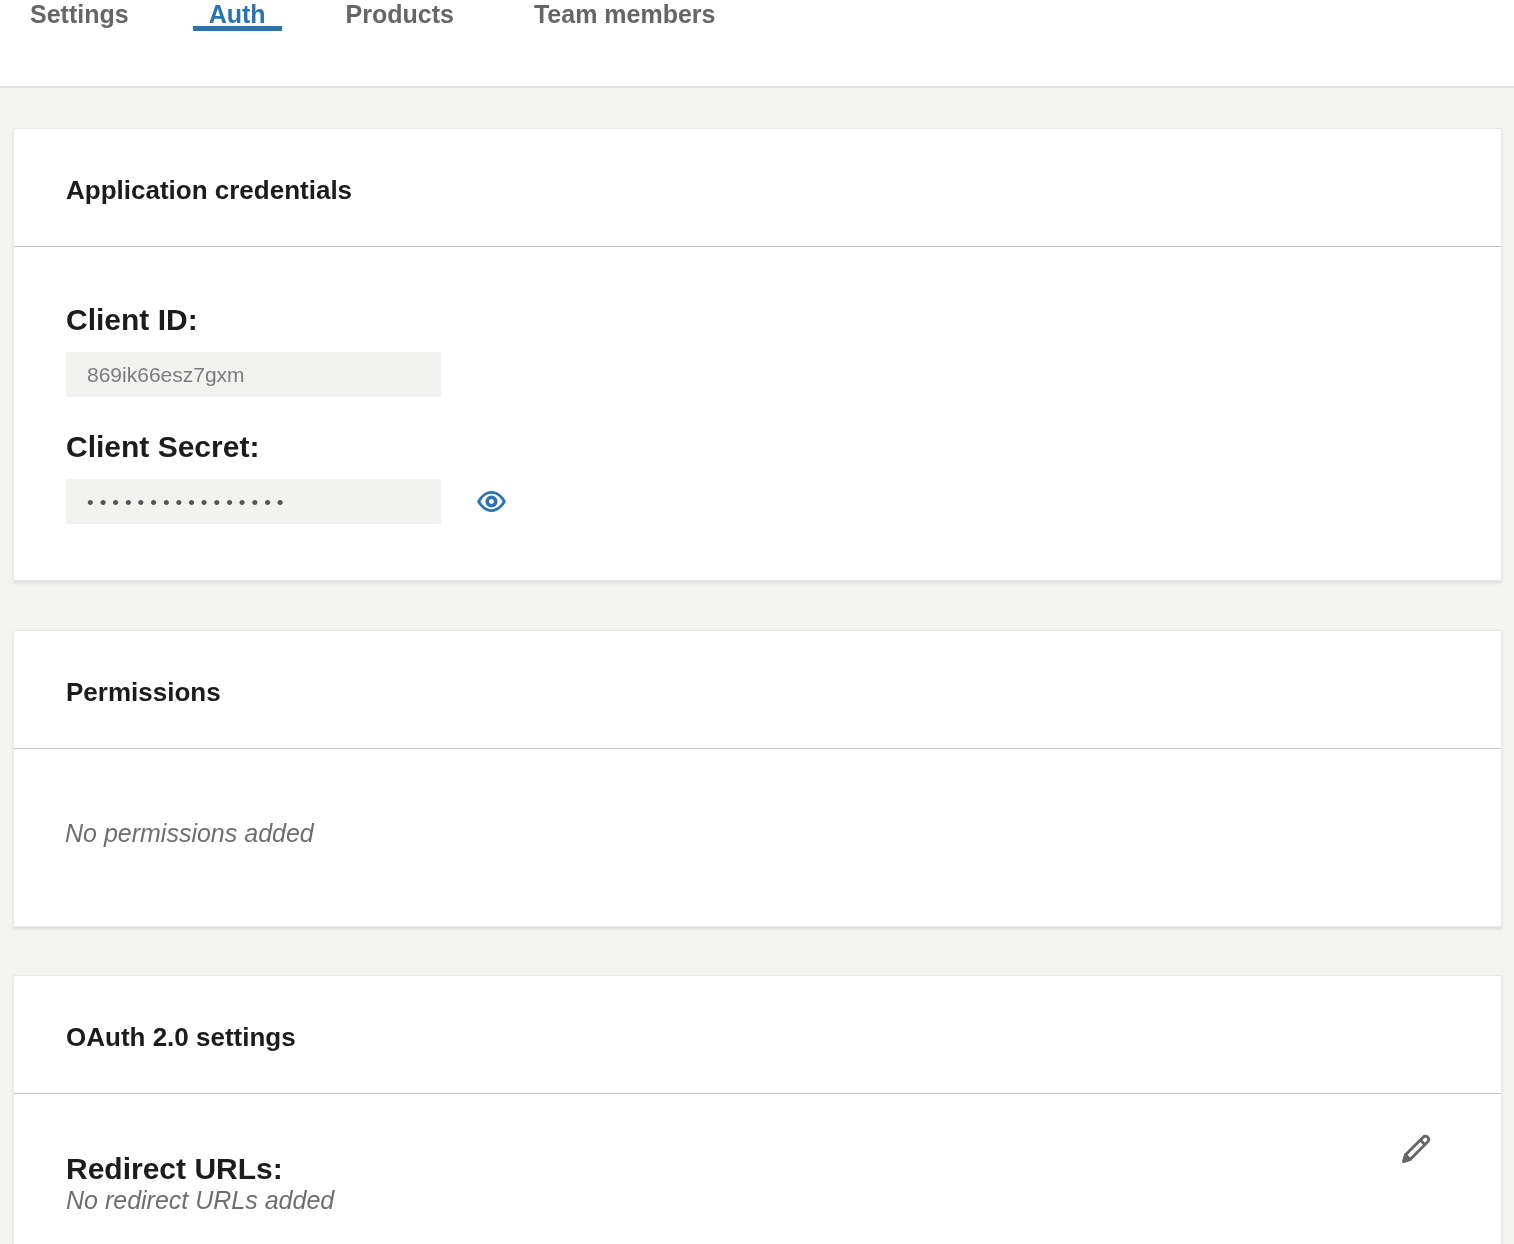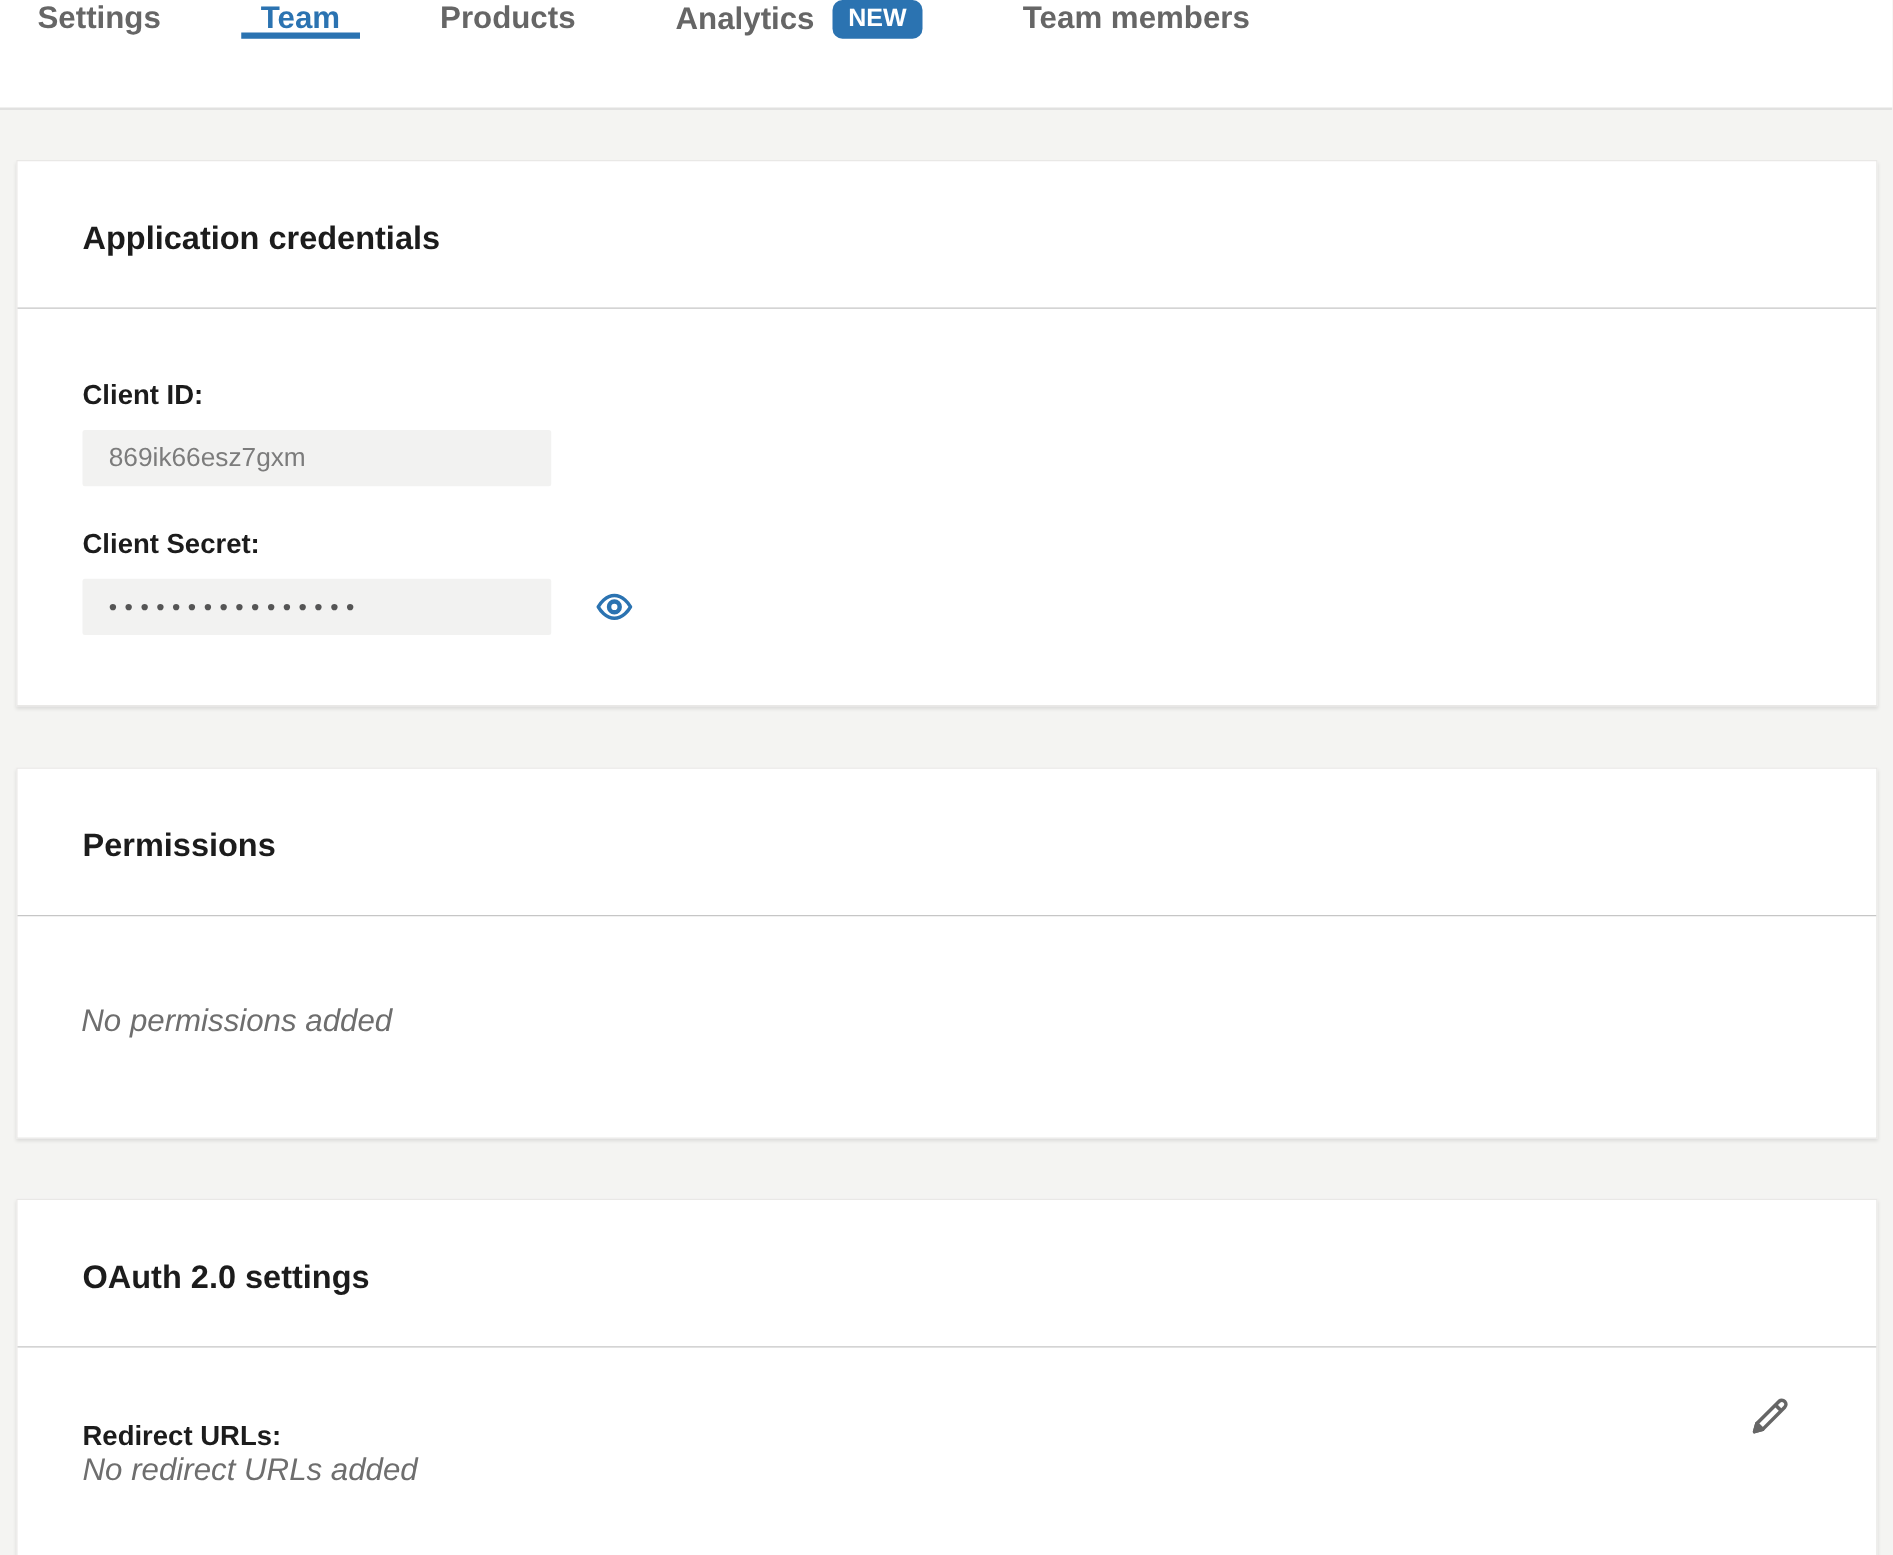--- a/index.html
+++ b/index.html
@@ -69,21 +69,21 @@
     font-weight: 700;
     color: #1c1c1c;
   }
   .card-body { padding: 56px 52px; }
 
   .card-credentials { margin-top: 40px; }
   .card-permissions { margin-top: 49px; }
   .card-oauth { margin-top: 48px; }
 
   .field-label {
-    font-size: 22px;
+    font-size: 30px;
     font-weight: 700;
     color: #1c1c1c;
   }
   .value-box {
     margin-top: 15px;
     width: 375px;
     height: 45px;
     background: #f2f2f1;
     border-radius: 2px;
     display: flex;
@@ -138,28 +138,24 @@
   }
 </style>
 </head>
 <body>
 
 <nav class="tabbar">
   <div class="tab">
     <span>Settings</span>
   </div>
   <div class="tab active">
-    <span>Team</span>
+    <span>Auth</span>
   </div>
   <div class="tab">
     <span>Products</span>
-  </div>
-  <div class="tab">
-    <span>Analytics</span>
-    <span class="badge">NEW</span>
   </div>
   <div class="tab">
     <span>Team members</span>
   </div>
 </nav>
 
 <section class="card card-credentials">
   <div class="card-header">
     <h2 class="card-title">Application credentials</h2>
   </div>

